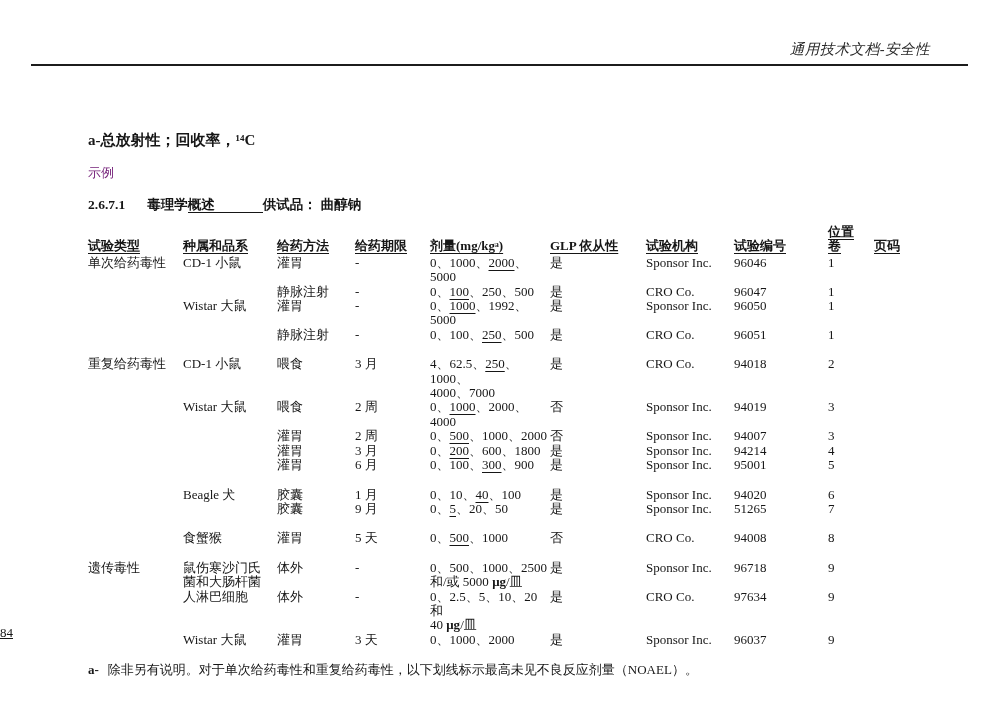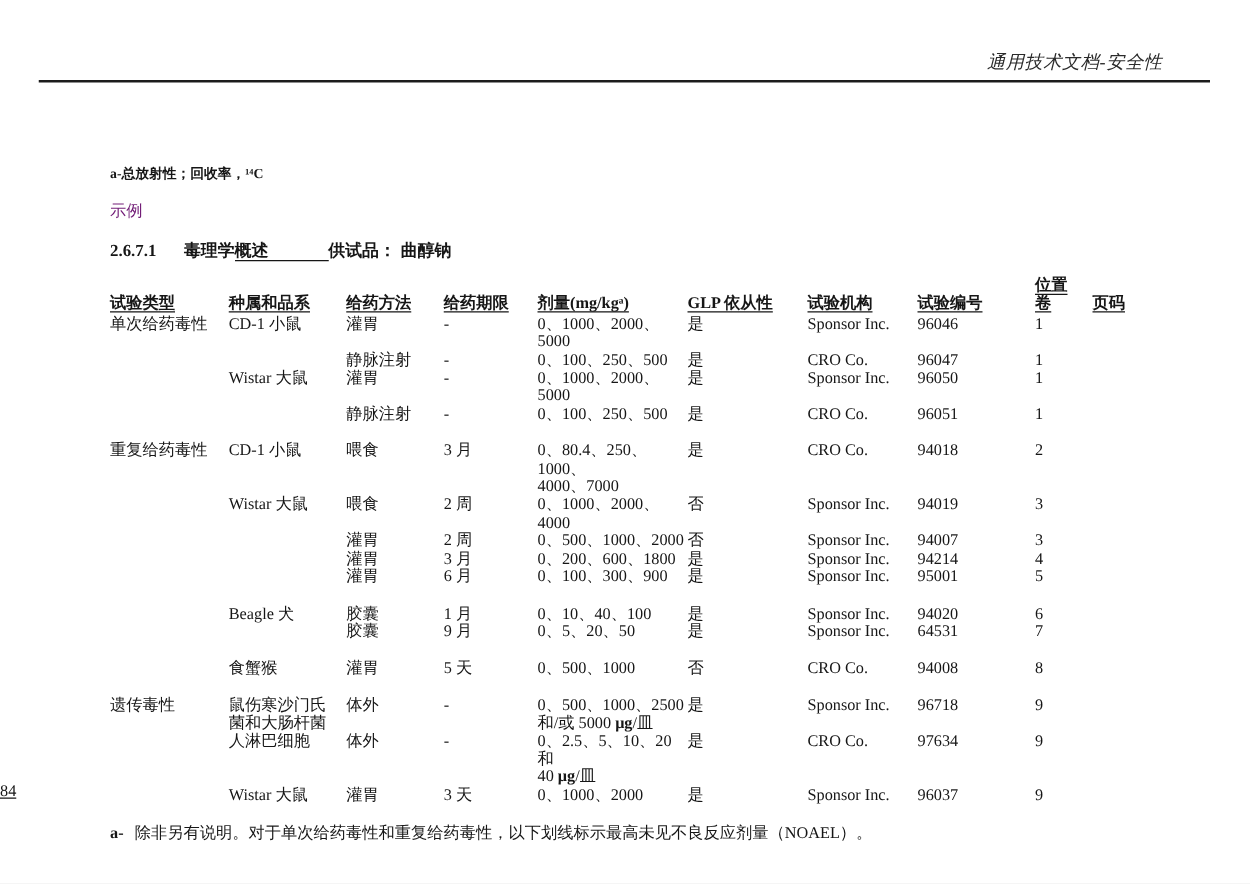--- a/index.html
+++ b/index.html
@@ -23,21 +23,21 @@
     font-style:italic;
     font-size:14.5px;
     letter-spacing:0.5px;
     color:#2a2a2a;
   }
   .content {
     position:absolute;
     left:88px; top:131px;
     width:832px;
   }
-  .line-a { font-weight:bold; font-size:11px; }
+  .line-a { font-weight:bold; font-size:15px; }
   .example { margin-top:14px; font-size:13px; color:#701a75; }
   .heading { margin-top:14px; font-size:13.5px; font-weight:bold; }
   .heading .num { margin-right:22px; }
   .heading .u-ext {
     border-bottom:1.4px solid #161616;
     padding-right:48px;
   }
   .heading .supply-value { font-weight:bold; margin-left:4px; }
 
   table.tox {
@@ -61,21 +61,21 @@
     text-decoration:underline;
     text-underline-offset:3px;
     text-decoration-thickness:1.2px;
   }
   th.loc-th { text-align:center; padding-right:12px; padding-bottom:2px; }
   thead tr.col-head th { padding-bottom:2px; }
   td.c-type { font-weight:bold; }
   td.c-species { white-space:pre-line; padding-right:6px; }
   td.c-glp { text-align:center; padding-right:28px; }
   td.c-dose { padding-right:2px; }
-  .u { text-underline-offset:2.5px; text-decoration-thickness:1.1px; }
+  .u { text-decoration:underline; text-underline-offset:2.5px; text-decoration-thickness:1.1px; }
   .b { font-weight:bold; }
   tr.gap-row td { height:15px; }
   .footnote {
     margin-top:14px;
     font-size:13px;
   }
   .footnote .fn-marker { font-weight:bold; margin-right:9px; }
   .page-number {
     position:absolute;
     top:625px; left:0; right:0;
@@ -159,21 +159,21 @@
             <td>CRO Co.</td>
             <td>96047</td>
             <td>1</td>
             <td></td>
           </tr>
           <tr>
             <td class="c-type"></td>
             <td class="c-species">Wistar 大鼠</td>
             <td>灌胃</td>
             <td>-</td>
-            <td class="c-dose"><span class="">0、</span><span class="u ">1000</span><span class="">、2000、5000</span></td>
+            <td class="c-dose"><span class="">0、</span><span class="u ">1000</span><span class="">、1992、5000</span></td>
             <td class="c-glp">是</td>
             <td>Sponsor Inc.</td>
             <td>96050</td>
             <td>1</td>
             <td></td>
           </tr>
           <tr>
             <td class="c-type"></td>
             <td class="c-species"></td>
             <td>静脉注射</td>
@@ -186,21 +186,21 @@
             <td></td>
           </tr>
           <tr class="gap-row">
             <td colspan="10"></td>
           </tr>
           <tr>
             <td class="c-type">重复给药毒性</td>
             <td class="c-species">CD-1 小鼠</td>
             <td>喂食</td>
             <td>3 月</td>
-            <td class="c-dose"><span class="">0、80.4、</span><span class="u ">250</span><span class="">、1000、</span><br><span class="">4000、7000</span></td>
+            <td class="c-dose"><span class="">4、62.5、</span><span class="u ">250</span><span class="">、1000、</span><br><span class="">4000、7000</span></td>
             <td class="c-glp">是</td>
             <td>CRO Co.</td>
             <td>94018</td>
             <td>2</td>
             <td></td>
           </tr>
           <tr>
             <td class="c-type"></td>
             <td class="c-species">Wistar 大鼠</td>
             <td>喂食</td>
@@ -264,21 +264,21 @@
             <td></td>
           </tr>
           <tr>
             <td class="c-type"></td>
             <td class="c-species"></td>
             <td>胶囊</td>
             <td>9 月</td>
             <td class="c-dose"><span class="">0、</span><span class="u ">5</span><span class="">、20、50</span></td>
             <td class="c-glp">是</td>
             <td>Sponsor Inc.</td>
-            <td>64531</td>
+            <td>51265</td>
             <td>7</td>
             <td></td>
           </tr>
           <tr class="gap-row">
             <td colspan="10"></td>
           </tr>
           <tr>
             <td class="c-type"></td>
             <td class="c-species">食蟹猴</td>
             <td>灌胃</td>

